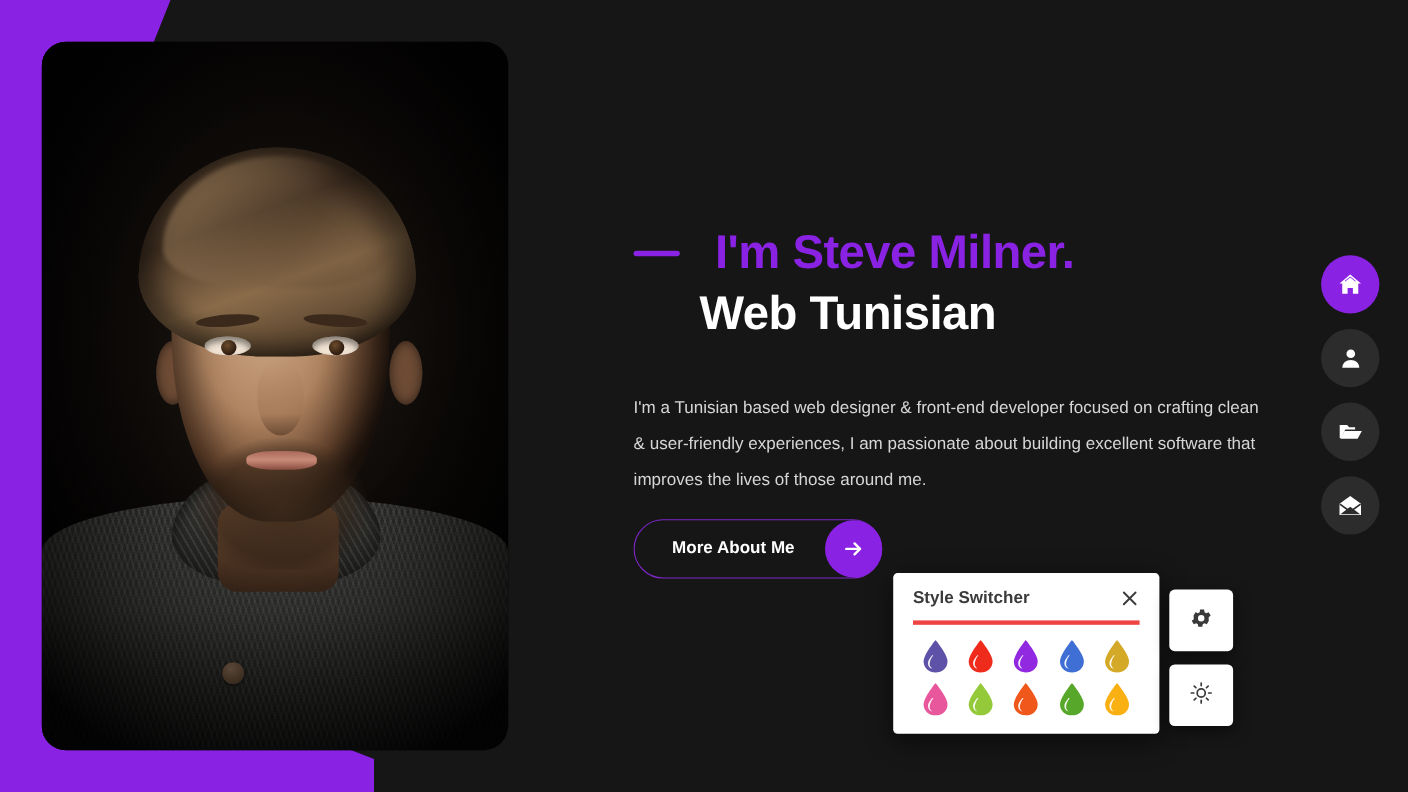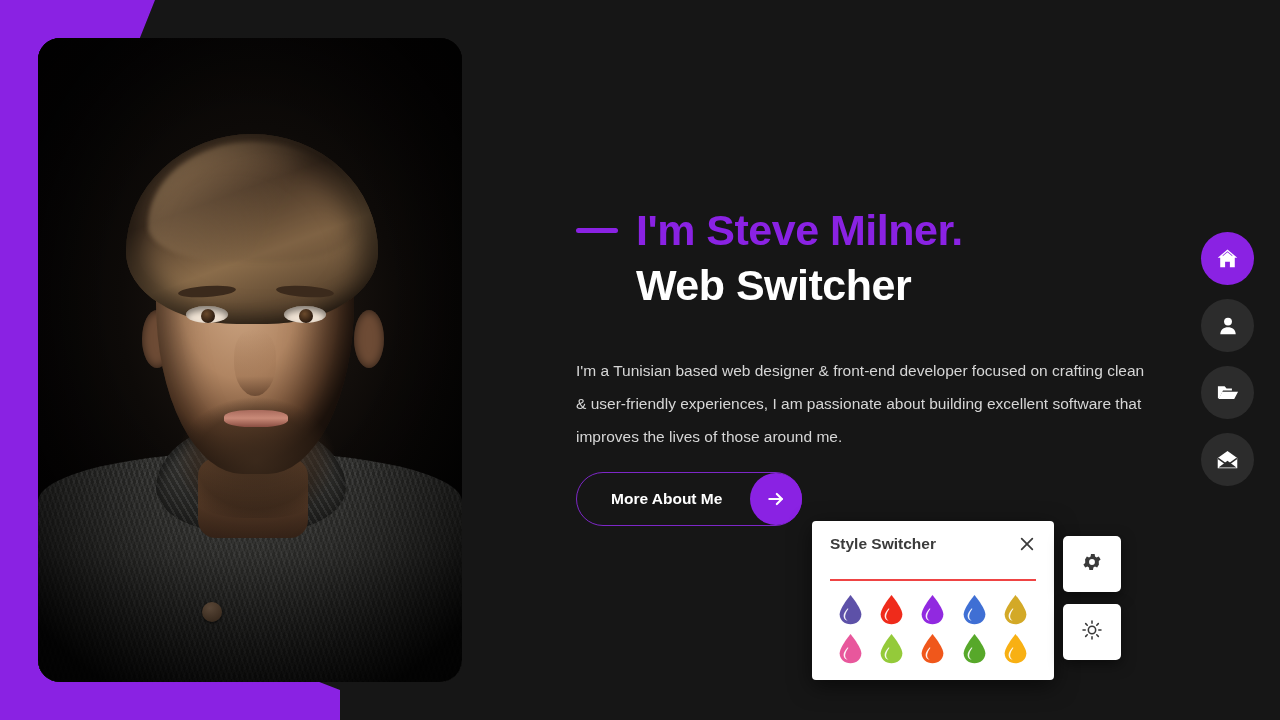--- a/index.html
+++ b/index.html
@@ -161,21 +161,21 @@
   .hero {
     position: absolute;
     left: 576px;
     top: 208px;
     width: 600px;
     z-index: 3;
   }
   .hero-line1 {
     display: flex;
     align-items: center;
-    gap: 18px;
+    gap: 32px;
   }
   .dash {
     width: 42px;
     height: 5px;
     border-radius: 3px;
     background: #8A22E3;
     flex: none;
   }
   .hero-name {
     font-size: 43px;
@@ -264,22 +264,22 @@
     border-radius: 4px;
     box-shadow: 0 6px 22px rgba(0,0,0,0.55);
     z-index: 6;
     padding: 14px 18px 16px 18px;
     box-sizing: border-box;
   }
   .switcher-head {
     display: flex;
     align-items: center;
     justify-content: space-between;
-    padding-bottom: 26px;
-    border-bottom: 2px solid #ef4444;
+    padding-bottom: 11px;
+    border-bottom: 4px solid #ef4444;
   }
   .switcher-title {
     font-size: 15.5px;
     font-weight: bold;
     color: #3b3b3b;
   }
   .switcher-close {
     width: 18px; height: 18px;
     cursor: pointer;
     display: flex; align-items: center; justify-content: center;
@@ -343,21 +343,21 @@
       <div class="ph-lip"></div>
       <div class="ph-vignette"></div>
     </div>
   </div>
 
   <div class="hero">
     <div class="hero-line1">
       <span class="dash"></span>
       <span class="hero-name">I'm Steve Milner.</span>
     </div>
-    <div class="hero-role">Web Switcher</div>
+    <div class="hero-role">Web Tunisian</div>
     <div class="hero-desc">I'm a Tunisian based web designer &amp; front-end developer focused on crafting clean &amp; user-friendly experiences, I am passionate about building excellent software that improves the lives of those around me.</div>
   </div>
 
   <div class="cta">
     <span class="cta-label">More About Me</span>
     <span class="cta-circle">
       <svg width="20" height="20" viewBox="0 0 24 24" fill="none" stroke="#ffffff" stroke-width="2.6" stroke-linecap="round" stroke-linejoin="round">
         <line x1="4" y1="12" x2="19" y2="12"></line>
         <polyline points="13 6 19 12 13 18"></polyline>
       </svg>

